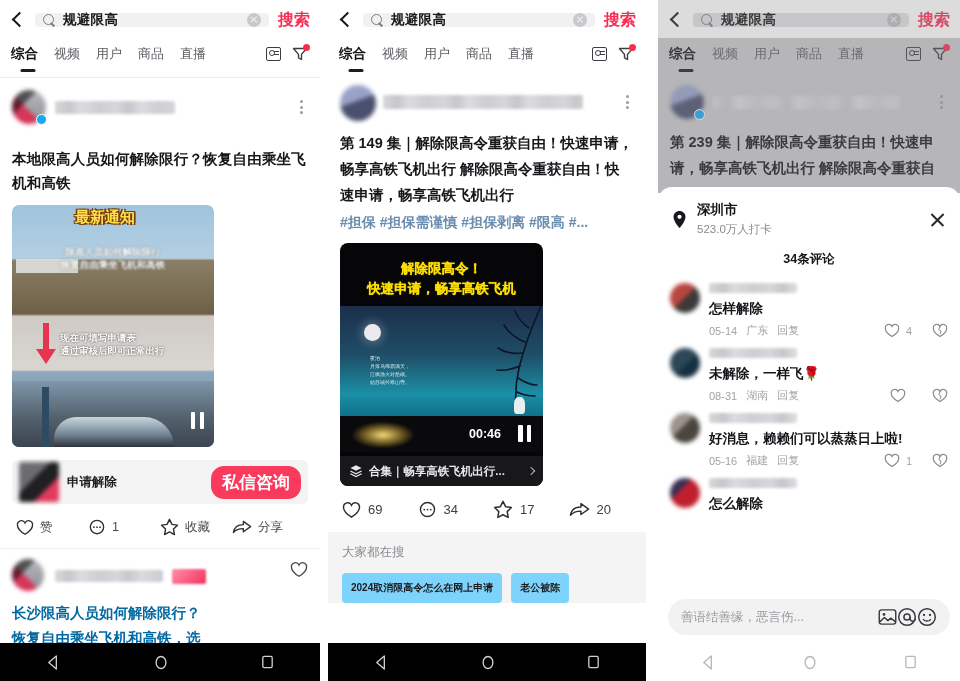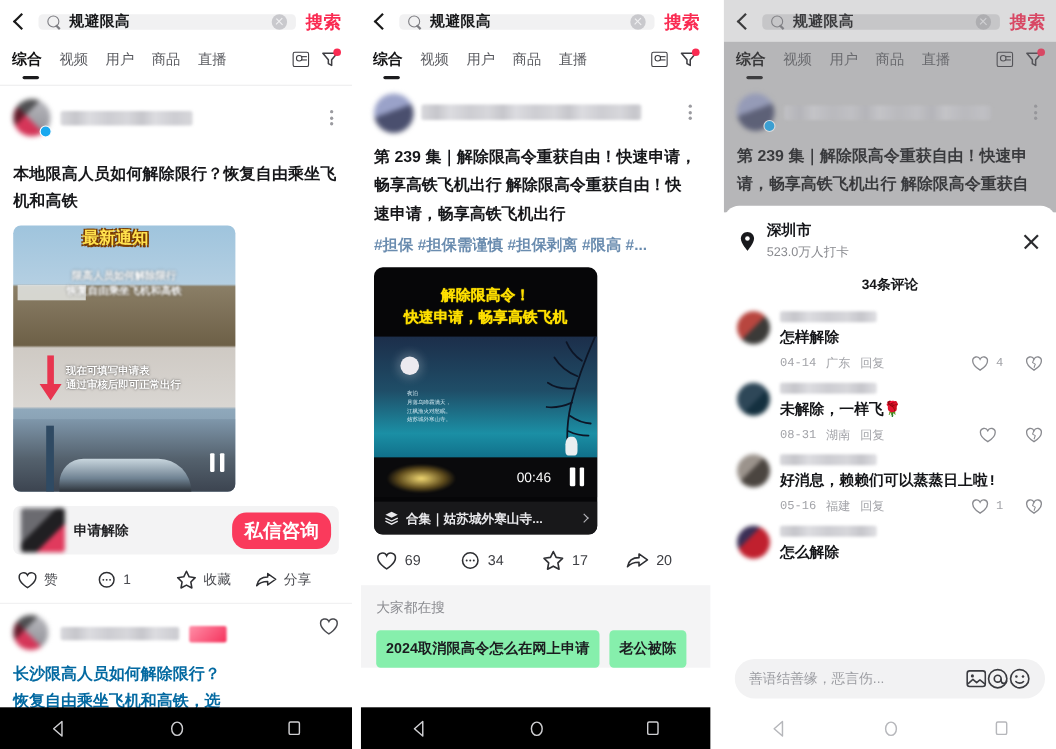--- a/index.html
+++ b/index.html
@@ -230,21 +230,21 @@
     background: #eceaf0; box-shadow: 0 0 9px 3px rgba(255,255,255,.22); }
   .v2-poem { position: absolute; left: 30px; top: 48px; width: 70px;
     font-size: 5px; line-height: 8px; color: #cfe6ef; filter: blur(.5px); }
   .v2-branch { position: absolute; right: 0; top: 0; width: 76px; height: 110px; }
   .v2-dog { position: absolute; right: 18px; bottom: 2px; width: 11px; height: 17px;
     background: #e9eef0; border-radius: 40% 40% 25% 25%; }
   .v2-lower { position: absolute; left: 0; right: 0; bottom: 34px; top: 173px; background: #0a0a0c; }
   .v2-glow { position: absolute; left: 12px; top: 6px; width: 62px; height: 26px;
     background: radial-gradient(ellipse at center, rgba(255,228,120,.95) 0%, rgba(255,200,60,.35) 48%, rgba(0,0,0,0) 72%);
     filter: blur(1.2px); }
-  .v2-time { position: absolute; right: 42px; top: 11px; color: #fff; font-size: 12.5px; font-weight: 400; }
+  .v2-time { position: absolute; right: 42px; top: 11px; color: #fff; font-size: 12.5px; font-weight: 700; }
   .v2-pause { position: absolute; right: 12px; top: 9px; width: 13px; height: 17px; }
   .v2-pause i { display: block; position: absolute; top: 0; width: 4.5px; height: 17px; background: #fff; border-radius: 1px; }
   .v2-pause i:nth-child(1) { left: 0; }
   .v2-pause i:nth-child(2) { right: 0; }
   .v2-coll {
     position: absolute; left: 0; right: 0; bottom: 0; height: 30px;
     background: #18181a; display: flex; align-items: center; padding: 0 9px; gap: 6px;
   }
   .v2-coll-txt { color: #e9e9ec; font-size: 11.5px; font-weight: 600; flex: 1;
     white-space: nowrap; overflow: hidden; text-overflow: ellipsis; }
@@ -252,21 +252,21 @@
     transform: rotate(45deg); flex: none; }
 
   .eng-row2 { display: flex; align-items: center; padding: 14px 2px 13px 14px; }
   .eng2 { display: flex; align-items: center; gap: 7px; flex: 1; }
   .eng2-txt { font-size: 13px; color: #3f4045; }
 
   .search-suggest { background: #f4f4f5; padding: 12px 14px 0 14px; }
   .ss-title { font-size: 12.5px; color: #8b8c91; }
   .ss-chips { display: flex; gap: 9px; margin-top: 12px; }
   .ss-chip {
-    background: #86efac; border-radius: 4px; padding: 8px 9px; font-size: 13px;
+    background: #7dd3fc; border-radius: 4px; padding: 8px 9px; font-size: 10px;
     color: #1b1c1f; font-weight: 600; white-space: nowrap;
   }
 
   
   .dim-top { background: #c9c9ca; position: relative; }
   .dim-top .dim-veil { position: absolute; inset: 0; background: rgba(140,140,142,.30); pointer-events: none; }
   .p3-post { padding: 10px 12px 12px 12px; position: relative; }
 
   .sheet { background: #fff; border-radius: 14px 14px 0 0; margin-top: -6px; position: relative; z-index: 3; }
   .loc-row { display: flex; align-items: center; gap: 10px; padding: 14px 14px 10px 14px; }
@@ -274,21 +274,21 @@
   .loc-name { font-size: 13.5px; color: #131418; font-weight: 700; }
   .loc-sub { font-size: 11.5px; color: #8a8b90; margin-top: 3px; }
   .sheet-close { margin-left: auto; width: 17px; height: 17px; position: relative; }
   .sheet-close::before, .sheet-close::after {
     content: ""; position: absolute; left: 0; top: 8px; width: 17px; height: 1.7px; background: #2a2b2e;
   }
   .sheet-close::before { transform: rotate(45deg); }
   .sheet-close::after { transform: rotate(-45deg); }
   .cmt-count { text-align: center; font-size: 12.5px; color: #17181b; font-weight: 700; padding: 4px 0 10px 0; }
 
-  .cmt { display: flex; gap: 9px; padding: 5px 12px 5px 12px; font-family: Liberation Mono, monospace; }
+  .cmt { display: flex; gap: 9px; padding: 5px 12px 5px 12px; }
   .cmt-av { width: 30px; height: 30px; border-radius: 50%; flex: none; filter: blur(2px); }
   .cmt-body { flex: 1; min-width: 0; }
   .cmt-name { width: 88px; height: 10px; }
   .cmt-text { font-size: 13.5px; color: #141518; font-weight: 600; margin-top: 6px; line-height: 19px; }
   .cmt-meta { display: flex; align-items: center; gap: 9px; margin-top: 5px; }
   .cmt-meta span { font-size: 11px; color: #a2a3a8; }
   .cmt-reply { font-size: 11.5px; color: #8a8b90; }
   .cmt-acts { display: flex; align-items: center; gap: 6px; margin-left: auto; }
   .cmt-like-num { font-size: 11px; color: #8a8b90; }
 
@@ -490,21 +490,21 @@
           <div class="blur-av" style="width:36px;height:36px;background:linear-gradient(160deg,#9aa2c9 0 45%,#4a4f6e 45% 100%)"></div>
         </div>
         <div class="blur-bar p2-name"></div>
         <div class="more-dots">
             <span></span>
             <span></span>
             <span></span>
           </div>
       </div>
 
-      <div class="p2-text">第 239 集｜解除限高令重获自由！快速申请，畅享高铁飞机出行 解除限高令重获自由！快速申请，畅享高铁飞机出行</div>
+      <div class="p2-text">第 149 集｜解除限高令重获自由！快速申请，畅享高铁飞机出行 解除限高令重获自由！快速申请，畅享高铁飞机出行</div>
       <div class="p2-tags">#担保 #担保需谨慎 #担保剥离 #限高 #...</div>
     </div>
 
     <div class="video2">
       <div class="v2-title">解除限高令！<br>快速申请，畅享高铁飞机</div>
       <div class="v2-scene">
         <div class="v2-moon"></div>
         <div class="v2-poem">夜泊<br>月落乌啼霜满天，<br>江枫渔火对愁眠。<br>姑苏城外寒山寺。</div>
         <div class="v2-branch">
           <svg width="76" height="110" viewBox="0 0 76 110">
@@ -528,21 +528,21 @@
             <i></i>
             <i></i>
           </div>
       </div>
       <div class="v2-coll">
         <svg width="14" height="14" viewBox="0 0 16 16">
             <path d="M8 1.5l6.4 3.1L8 7.7 1.6 4.6z" fill="#e9e9ec"></path>
             <path d="M1.6 8l6.4 3.1L14.4 8" fill="none" stroke="#e9e9ec" stroke-width="1.4"></path>
             <path d="M1.6 11.2l6.4 3.1 6.4-3.1" fill="none" stroke="#e9e9ec" stroke-width="1.4"></path>
           </svg>
-        <div class="v2-coll-txt">合集｜姑苏城外寒山寺...</div>
+        <div class="v2-coll-txt">合集｜畅享高铁飞机出行...</div>
         <div class="chev-r"></div>
       </div>
     </div>
 
     <div class="eng-row2">
       <div class="eng2">
         <svg width="19" height="18" viewBox="0 0 20 18">
             <path d="M10 16.5S1.6 11.4 1.6 6.1A4.4 4.4 0 0110 4a4.4 4.4 0 018.4 2.1c0 5.3-8.4 10.4-8.4 10.4z" fill="none" stroke="#2e2f33" stroke-width="1.5"></path>
           </svg>
         <span class="eng2-txt">69</span>
@@ -662,21 +662,21 @@
       </div>
 
       <div class="cmt-count">34条评论</div>
 
       <div class="cmt">
         <div class="cmt-av" style="background:linear-gradient(135deg,#b8463f 0 50%,#3b3a38 50% 100%)"></div>
         <div class="cmt-body">
           <div class="blur-bar cmt-name"></div>
           <div class="cmt-text">怎样解除</div>
           <div class="cmt-meta">
-            <span>04-14</span>
+            <span>05-14</span>
             <span>广东</span>
             <span class="cmt-reply">回复</span>
             <div class="cmt-acts">
               <svg width="16" height="15" viewBox="0 0 20 18">
                   <path d="M10 16.5S1.6 11.4 1.6 6.1A4.4 4.4 0 0110 4a4.4 4.4 0 018.4 2.1c0 5.3-8.4 10.4-8.4 10.4z" fill="none" stroke="#8a8b90" stroke-width="1.5"></path>
                 </svg>
               <span class="cmt-like-num">4</span>
               <svg width="16" height="15" viewBox="0 0 20 18" style="margin-left:14px">
                   <path d="M10 16.5S1.6 11.4 1.6 6.1A4.4 4.4 0 0110 4a4.4 4.4 0 018.4 2.1c0 5.3-8.4 10.4-8.4 10.4z" fill="none" stroke="#8a8b90" stroke-width="1.5"></path>
                   <path d="M10 3.6l-1.6 4.3 3 1.8-1.4 4.1" fill="none" stroke="#8a8b90" stroke-width="1.2"></path>

